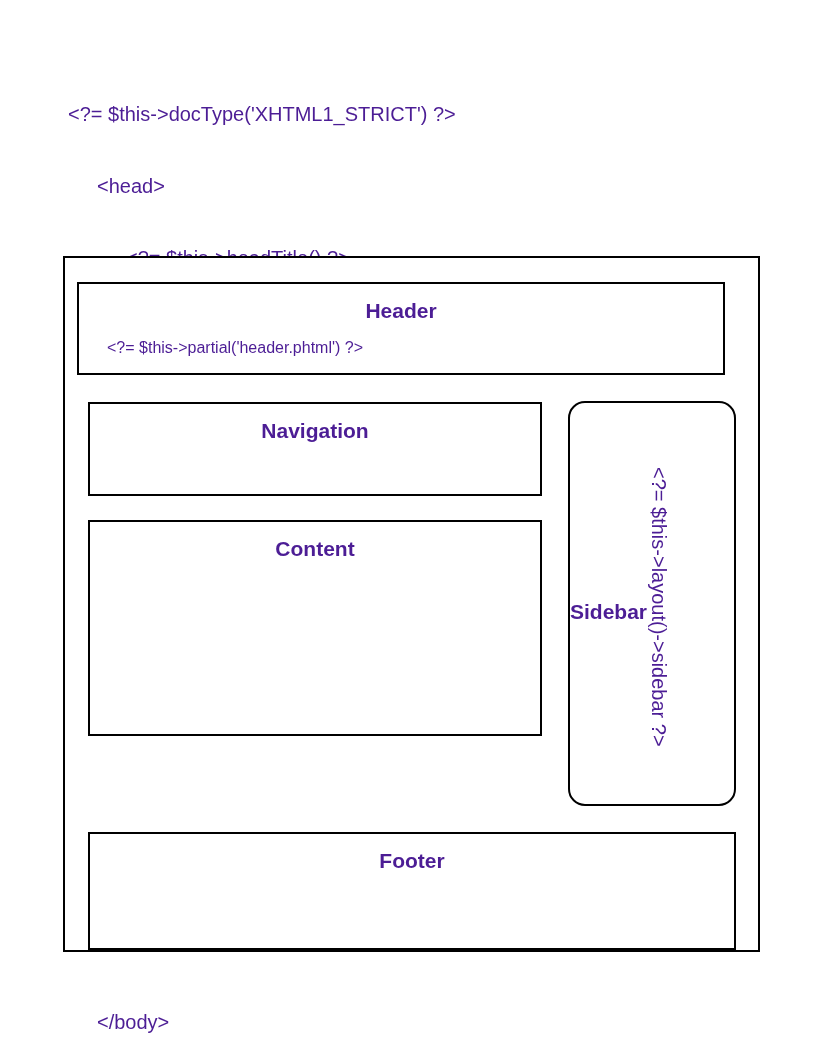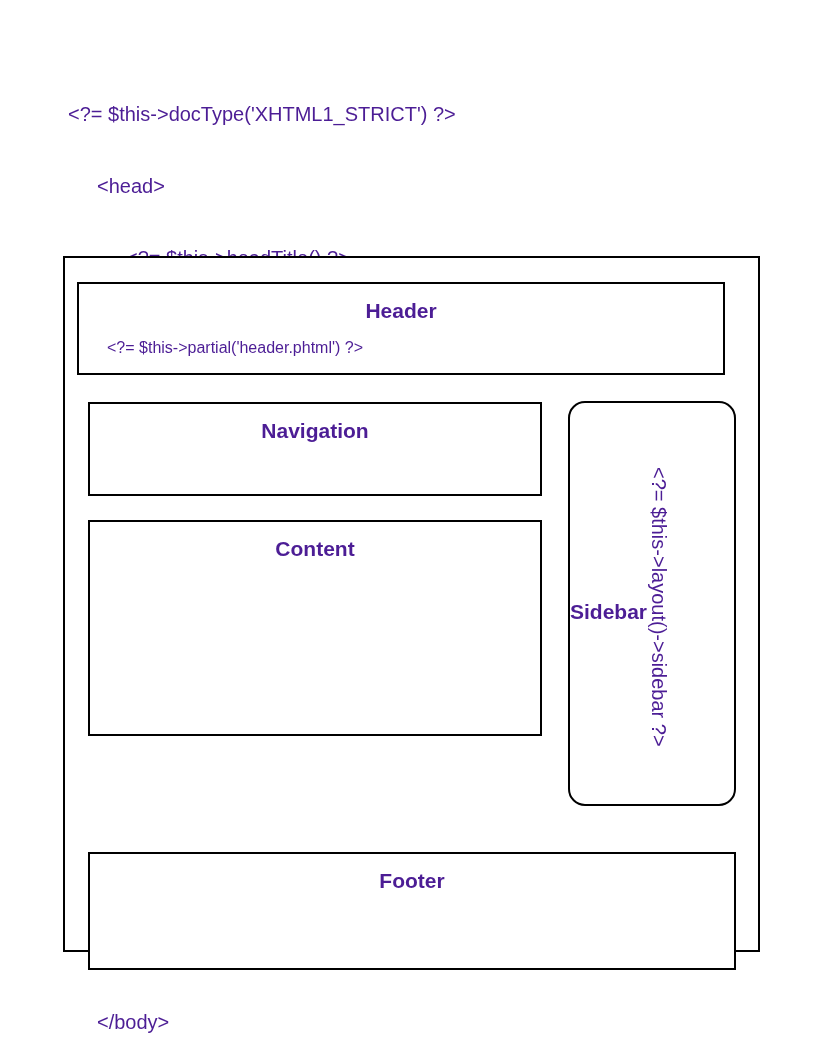--- a/index.html
+++ b/index.html
@@ -33,21 +33,21 @@
     border: 2px solid #000000;
     box-sizing: border-box;
     background: #ffffff;
   }
   .outer-box   { left: 63px;  top: 256px; width: 697px; height: 696px; }
   .header-box  { left: 77px;  top: 282px; width: 648px; height: 93px;  }
   .nav-box     { left: 88px;  top: 402px; width: 454px; height: 94px;  }
   .content-box { left: 88px;  top: 520px; width: 454px; height: 216px; }
   .sidebar-box { left: 568px; top: 401px; width: 168px; height: 405px;
                  display: flex; flex-direction: row; align-items: center; border-radius: 17px; }
-  .footer-box  { left: 88px;  top: 852px; width: 648px; height: 118px;  }
+  .footer-box  { left: 88px;  top: 832px; width: 648px; height: 118px;  }
 
   .box-title {
     margin-top: 15px;
     font-size: 21px;
     font-weight: bold;
     text-align: center;
     line-height: 24px;
   }
   .box-code {
     margin-top: 13px;

